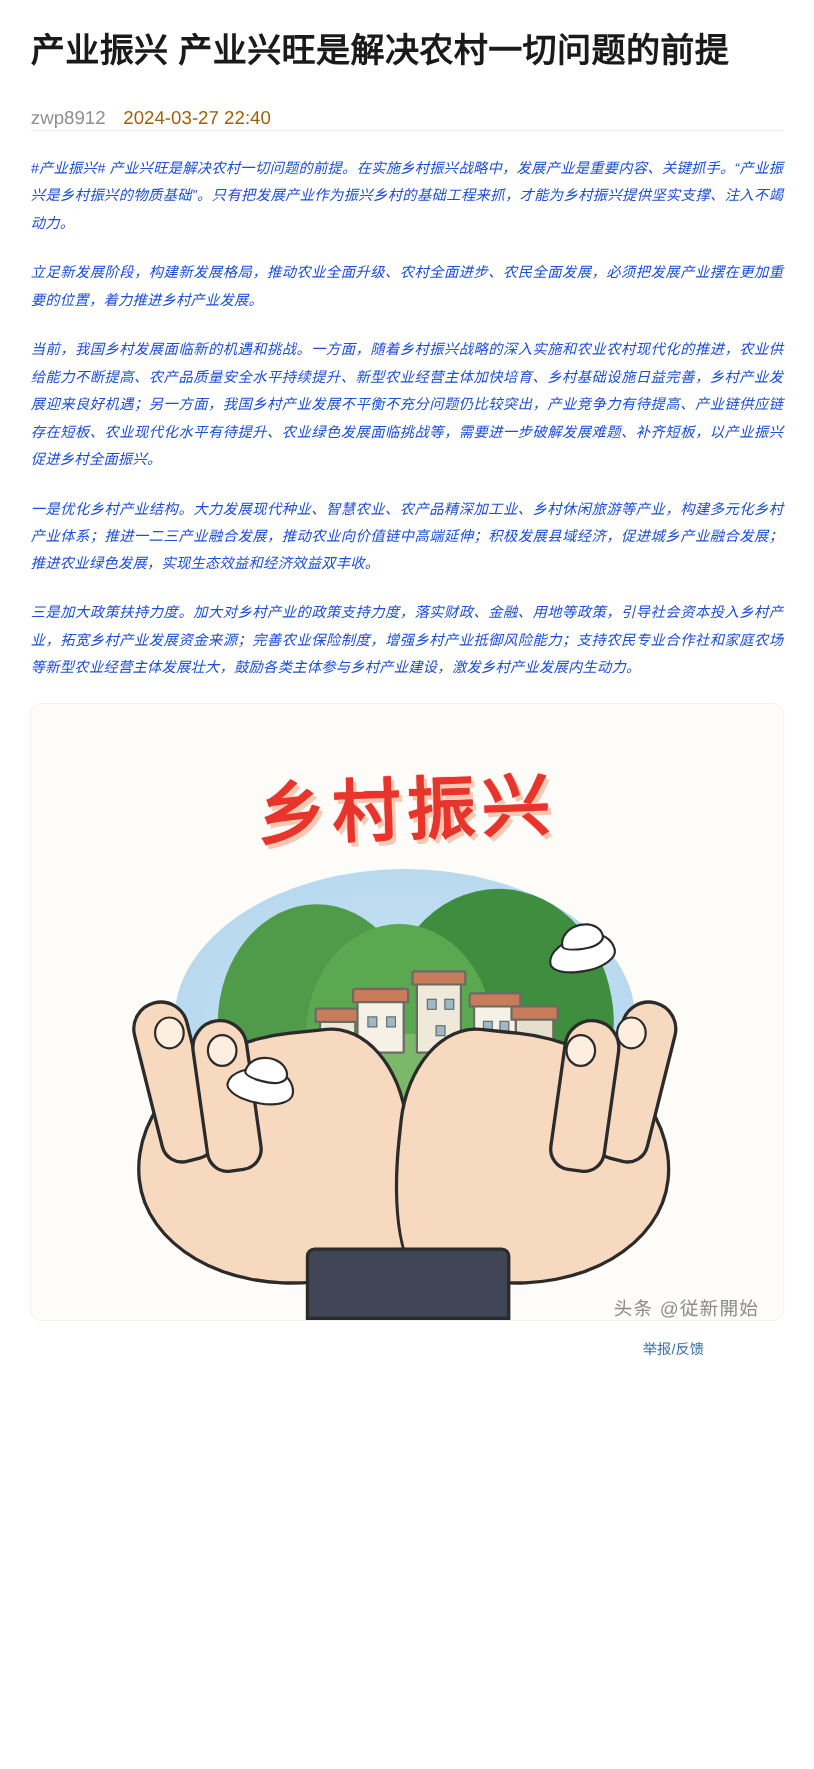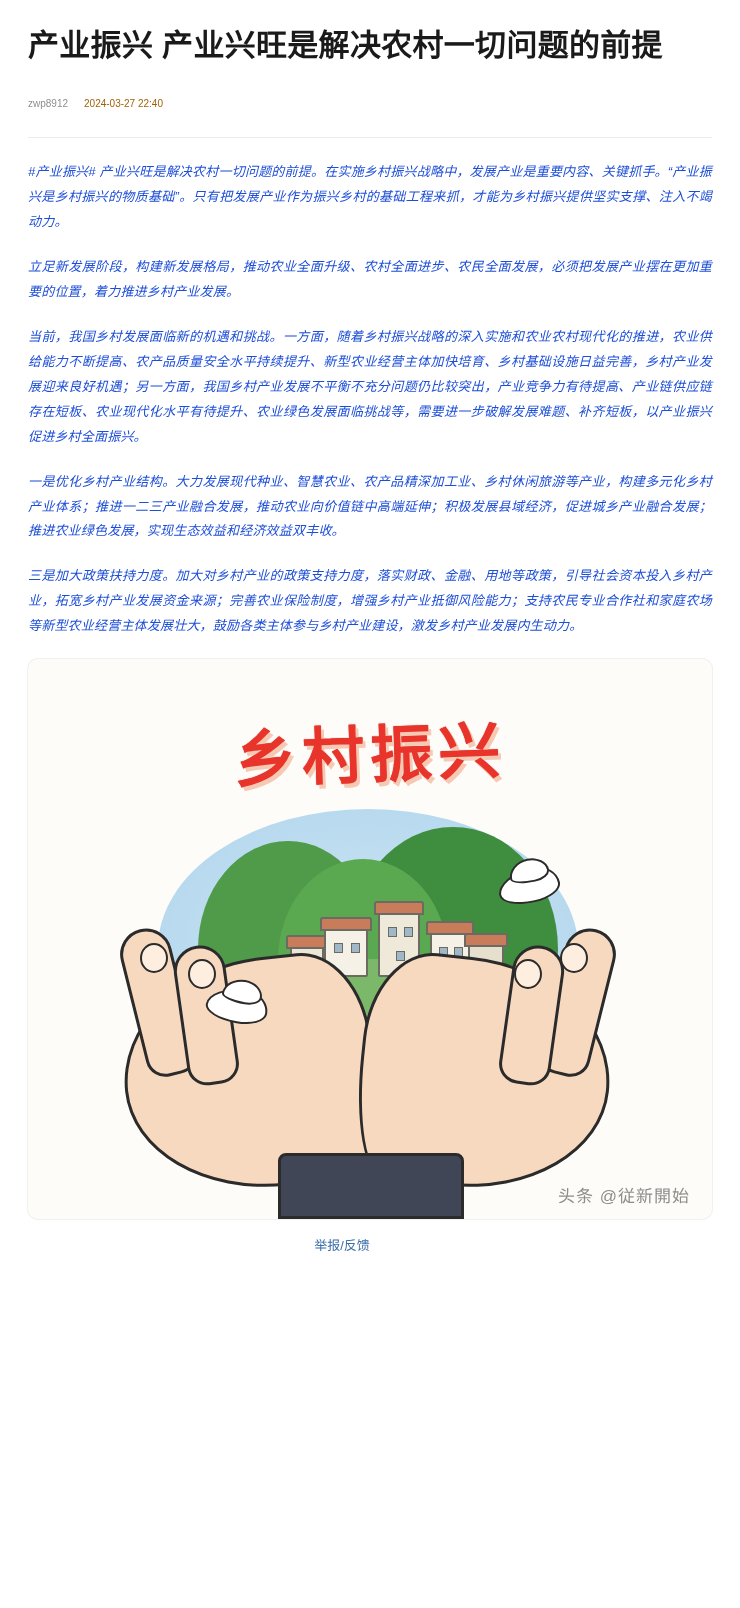--- a/index.html
+++ b/index.html
@@ -24,23 +24,22 @@
     line-height: 1.42;
     font-weight: bold;
     color: #1a1a1a;
     letter-spacing: 0.3px;
     margin: 0 0 30px 0;
   }
   .meta {
     display: flex;
     align-items: center;
     gap: 16px;
-    font-size: 10px;
+    font-size: 17px;
     color: #9a9a9a;
-    margin-bottom: 28px;
   }
   .meta .author { color: #8f8f8f; }
   .meta .time { color: #a16207; }
   .divider {
     height: 1px;
     background: #ededed;
     border: 0;
     margin: 0 0 22px 0;
   }
   .body p {
@@ -195,30 +194,30 @@
     width: 40px; height: 24px;
     background: #ffffff;
     border: 2.5px solid #2b2b2b;
     border-radius: 52% 48% 40% 60% / 70% 62% 38% 30%;
   }
   .dove1 { left: 178px; top: 330px; transform: rotate(10deg); }
   .dove2 { left: 470px; top: 210px; transform: rotate(-12deg); }
   .watermark {
     position: absolute;
     right: 22px;
-    bottom: 12px;
+    bottom: 0;
     font-size: 17px;
     color: #8d8d8d;
     letter-spacing: 1px;
   }
   .footer {
     width: 668px;
     padding: 16px 28px 22px 44px;
     display: flex;
-    justify-content: center;
+    justify-content: flex-end;
   }
   .report-link {
     font-size: 13px;
     color: #3b6ea8;
     text-decoration: none;
     cursor: pointer;
   }
 </style>
 </head>
 <body>

